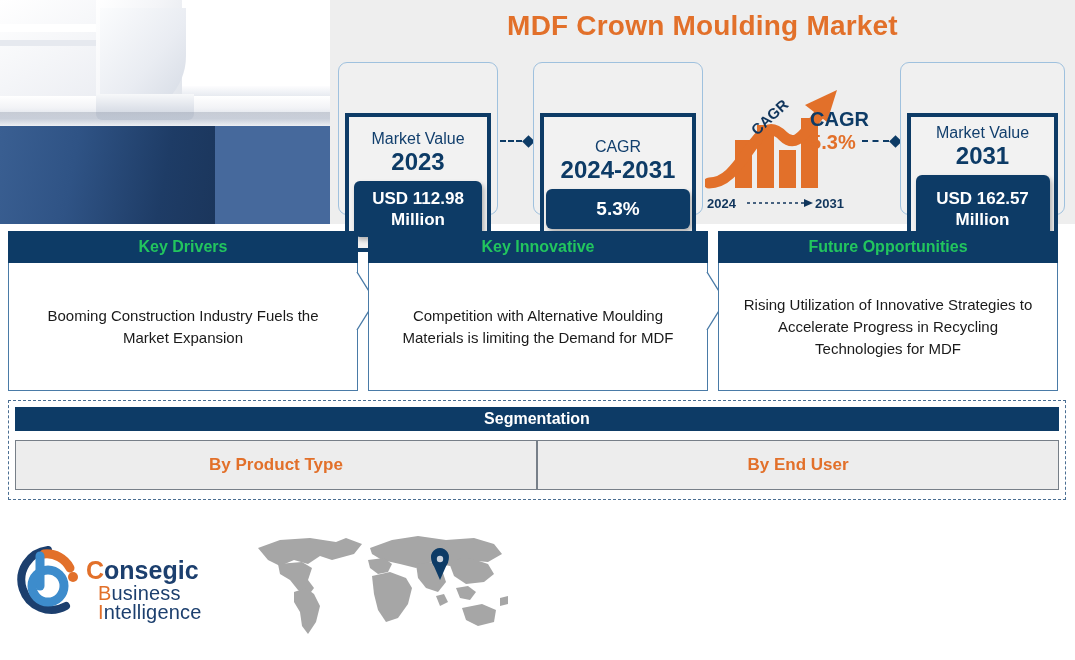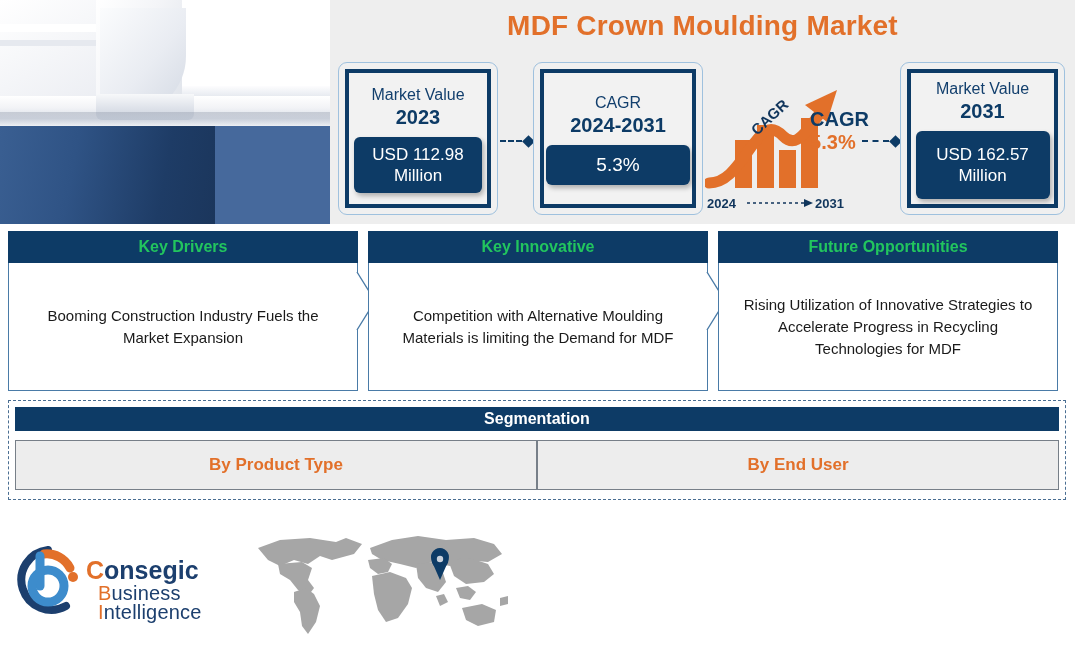--- a/index.html
+++ b/index.html
@@ -34,24 +34,24 @@
   .ph-shadow{position:absolute;left:0;top:112px;width:330px;height:14px;
     background:linear-gradient(180deg,rgba(120,130,150,.30),rgba(255,255,255,0));}
 
   .title{position:absolute;left:330px;top:10px;width:745px;text-align:center;
     color:#E2702A;font-size:28px;font-weight:bold;letter-spacing:.2px;}
 
   
   .card{position:absolute;top:62px;height:153px;border:1px solid #9fc1de;border-radius:9px;
     background:#f0f0f0;box-sizing:border-box;padding:6px;}
   .card-in{width:100%;height:100%;border:4px solid #0d3b66;background:#f2f2f2;box-sizing:border-box;
-    display:flex;flex-direction:column;align-items:center;justify-content:center;}
+    display:flex;flex-direction:column;align-items:center;justify-content:center;margin-top:44px;}
   .c-lab{color:#123f6d;font-size:16px;line-height:21px;text-align:center;}
-  .c-yr{color:#0d3b66;font-size:20px;font-weight:bold;line-height:25px;margin-bottom:7px;}
-  .c-pill{background:#0d3b66;color:#ffffff;border-radius:6px;font-weight:normal;text-align:center;
+  .c-yr{color:#0d3b66;font-size:24px;font-weight:bold;line-height:25px;margin-bottom:7px;}
+  .c-pill{background:#0d3b66;color:#ffffff;border-radius:6px;font-weight:bold;text-align:center;
     box-shadow:2px 3px 5px rgba(0,0,0,.28);}
 
   #card-2023{left:338px;width:160px;}
   #card-2023 .c-pill{font-size:17px;line-height:21px;padding:7px 12px;width:104px;}
   #card-cagr{left:533px;width:170px;}
   #card-cagr .c-pill{font-size:19px;line-height:22px;padding:9px 12px;width:120px;}
   #card-2031{left:900px;width:165px;}
   #card-2031 .c-pill{font-size:17px;line-height:21px;padding:13px 12px;width:110px;}
 
   .dashlink{position:absolute;top:136px;height:10px;display:flex;align-items:center;}

